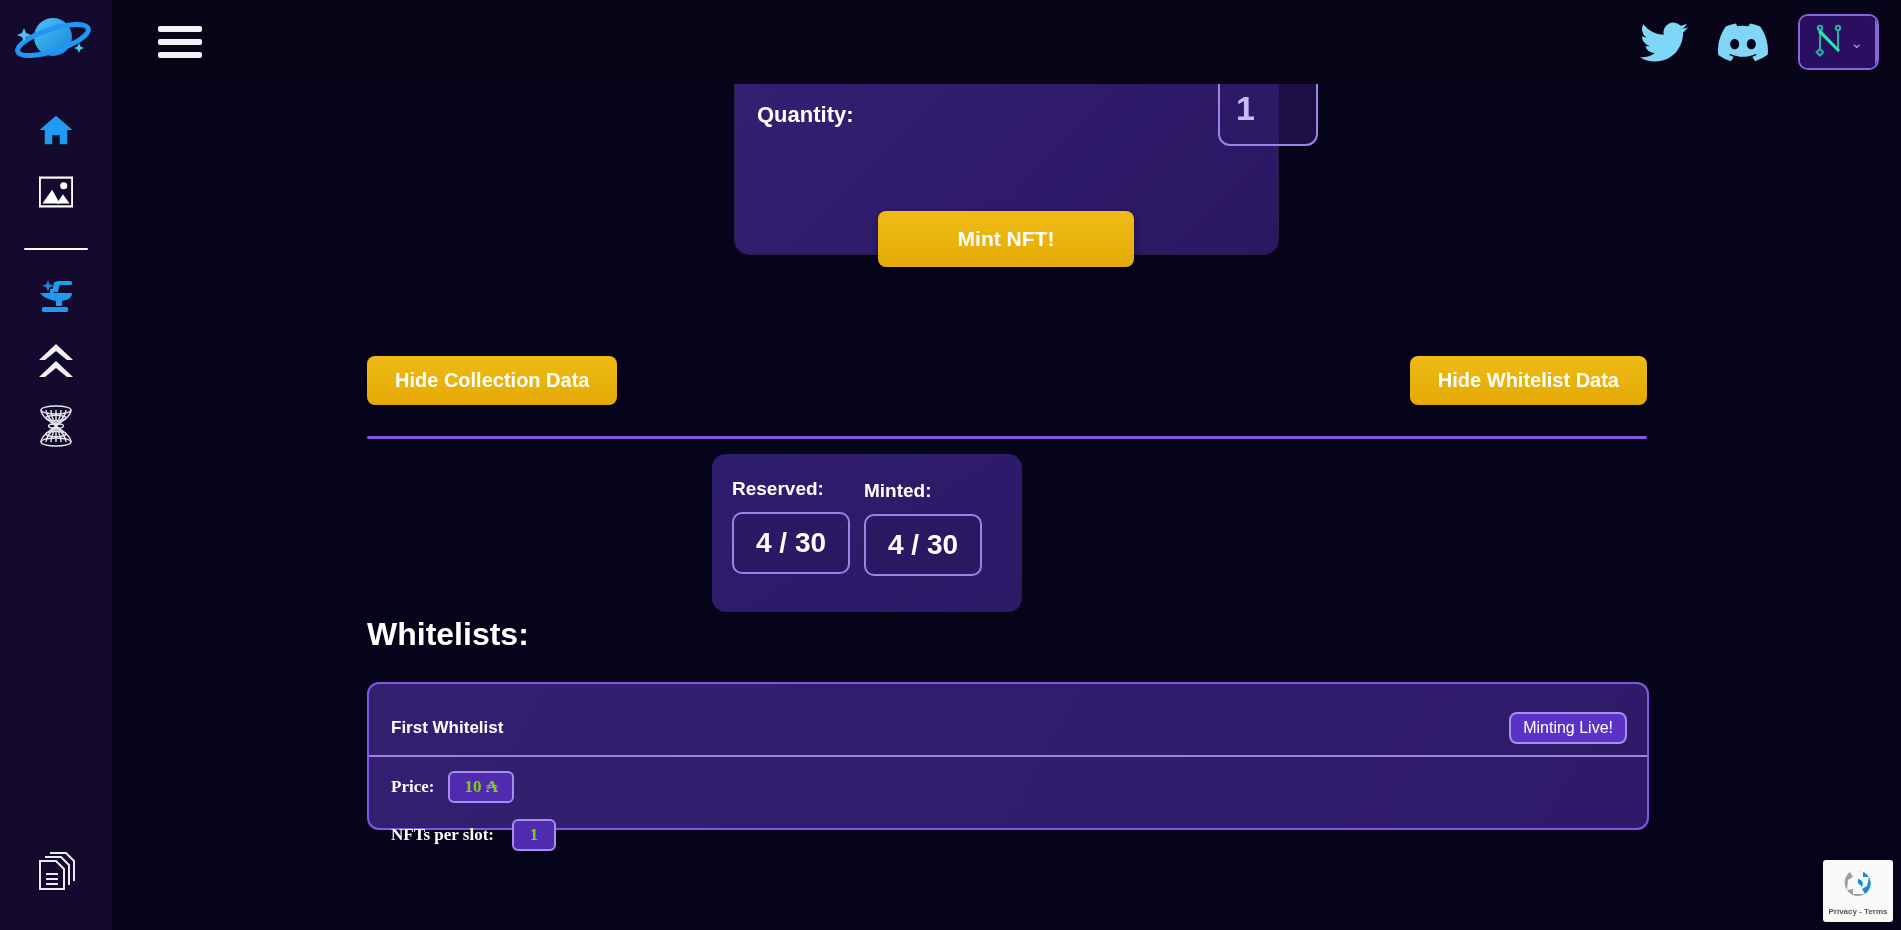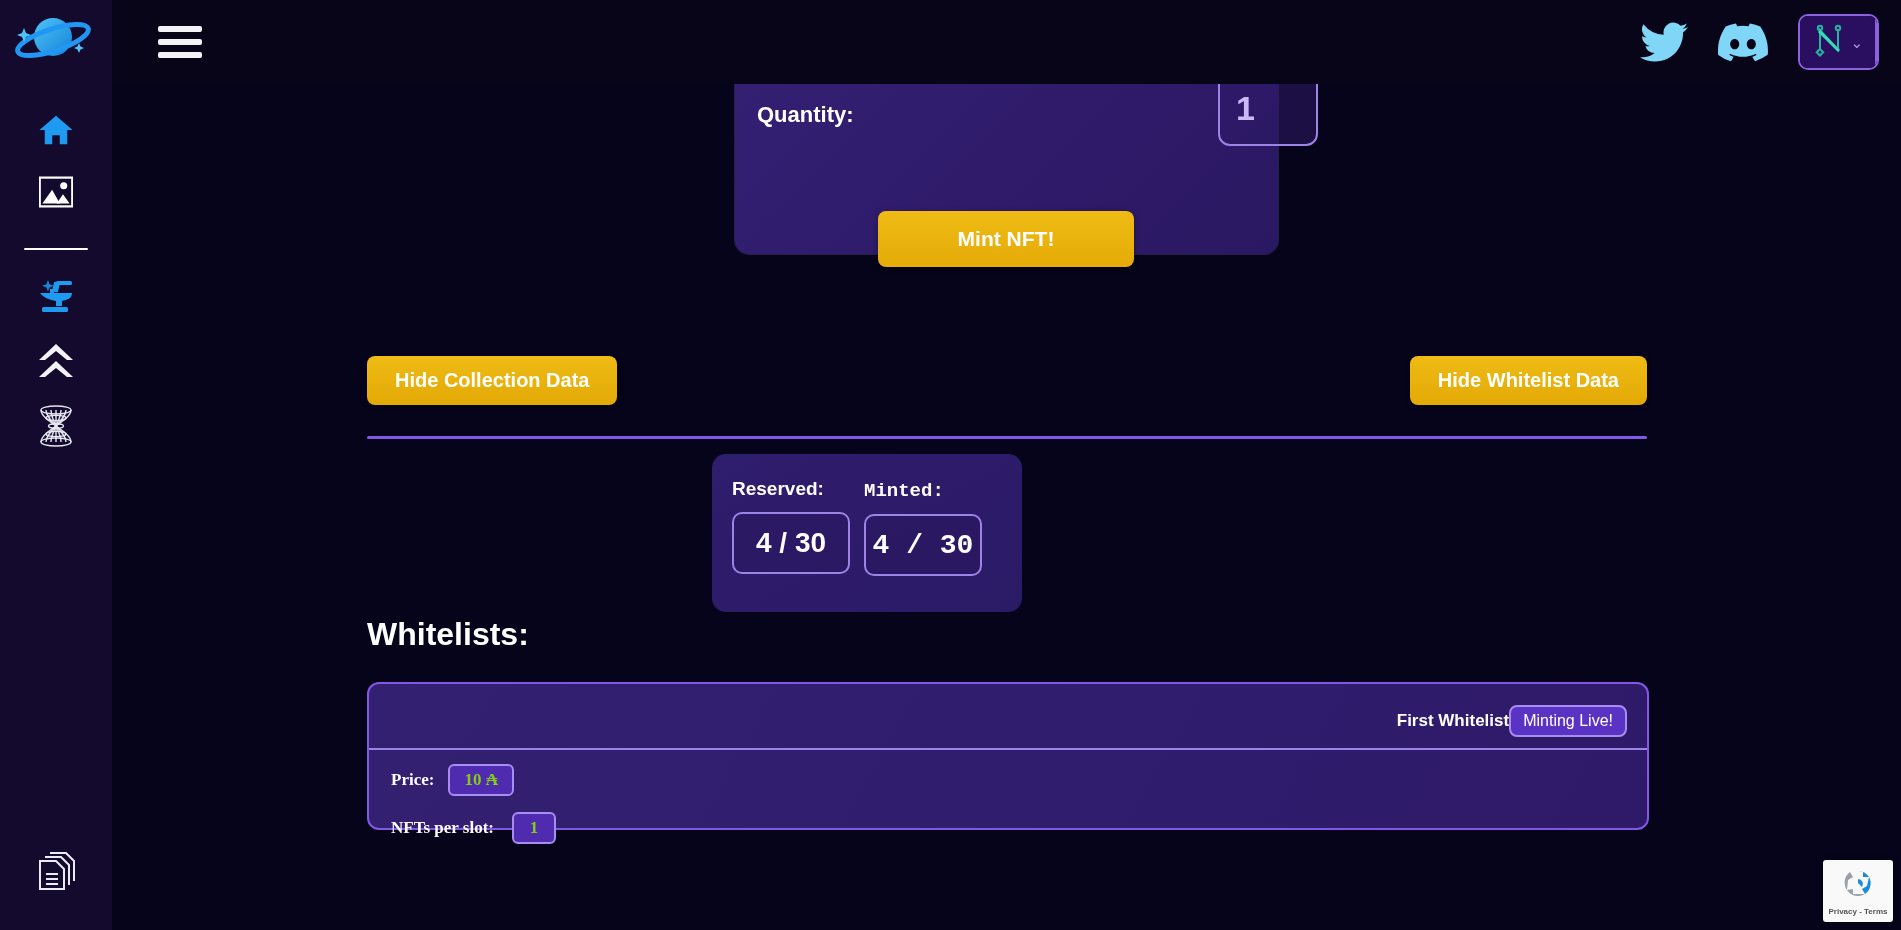--- a/index.html
+++ b/index.html
@@ -147,36 +147,36 @@
   .stats-inner { display: flex; padding: 24px 20px 0 20px; gap: 14px; }
   .stat-col { display: flex; flex-direction: column; }
   .stat-label { color: #ffffff; font-size: 19px; font-weight: bold; margin-bottom: 12px; }
   .stat-box {
     width: 118px; height: 62px;
     border: 2px solid #9d83e6; border-radius: 10px;
     background: rgba(40,22,94,.45);
     display: flex; align-items: center; justify-content: center;
     color: #ffffff; font-size: 28px; font-weight: bold;
   }
-  .stat-col.minted { margin-top: 2px; font-family: Liberation Mono, monospace; }
+  .stat-col.minted { margin-top: 2px; }
 
   
   .wl-heading {
     position: absolute; left: 255px; top: 532px;
     color: #ffffff; font-size: 32px; font-weight: bold;
   }
   .wl-card {
     position: absolute; left: 255px; top: 598px;
     width: 1282px; height: 148px;
     background: linear-gradient(120deg,#332071 0%, #2e1a69 100%);
     border: 2px solid #8257e6; border-radius: 12px;
   }
   .wl-header {
-    display: flex; align-items: center; justify-content: flex-end;
-    padding: 21px 20px 11px 22px;
+    display: flex; align-items: center; justify-content: space-between;
+    padding: 28px 20px 11px 22px;
     border-bottom: 2px solid #9d83e6;
   }
   .wl-title { color: #ffffff; font-size: 17px; font-weight: bold; }
   .wl-badge {
     background: #5b33c4; border: 2px solid #a88df0; border-radius: 8px;
     color: #ffffff; font-size: 16px; font-weight: normal;
     padding: 5px 12px; cursor: pointer;
   }
   .wl-row { display: flex; align-items: center; padding: 14px 0 0 22px; font-family: Liberation Serif, serif; }
   .wl-row-label { color: #ffffff; font-size: 17px; font-weight: bold; }

